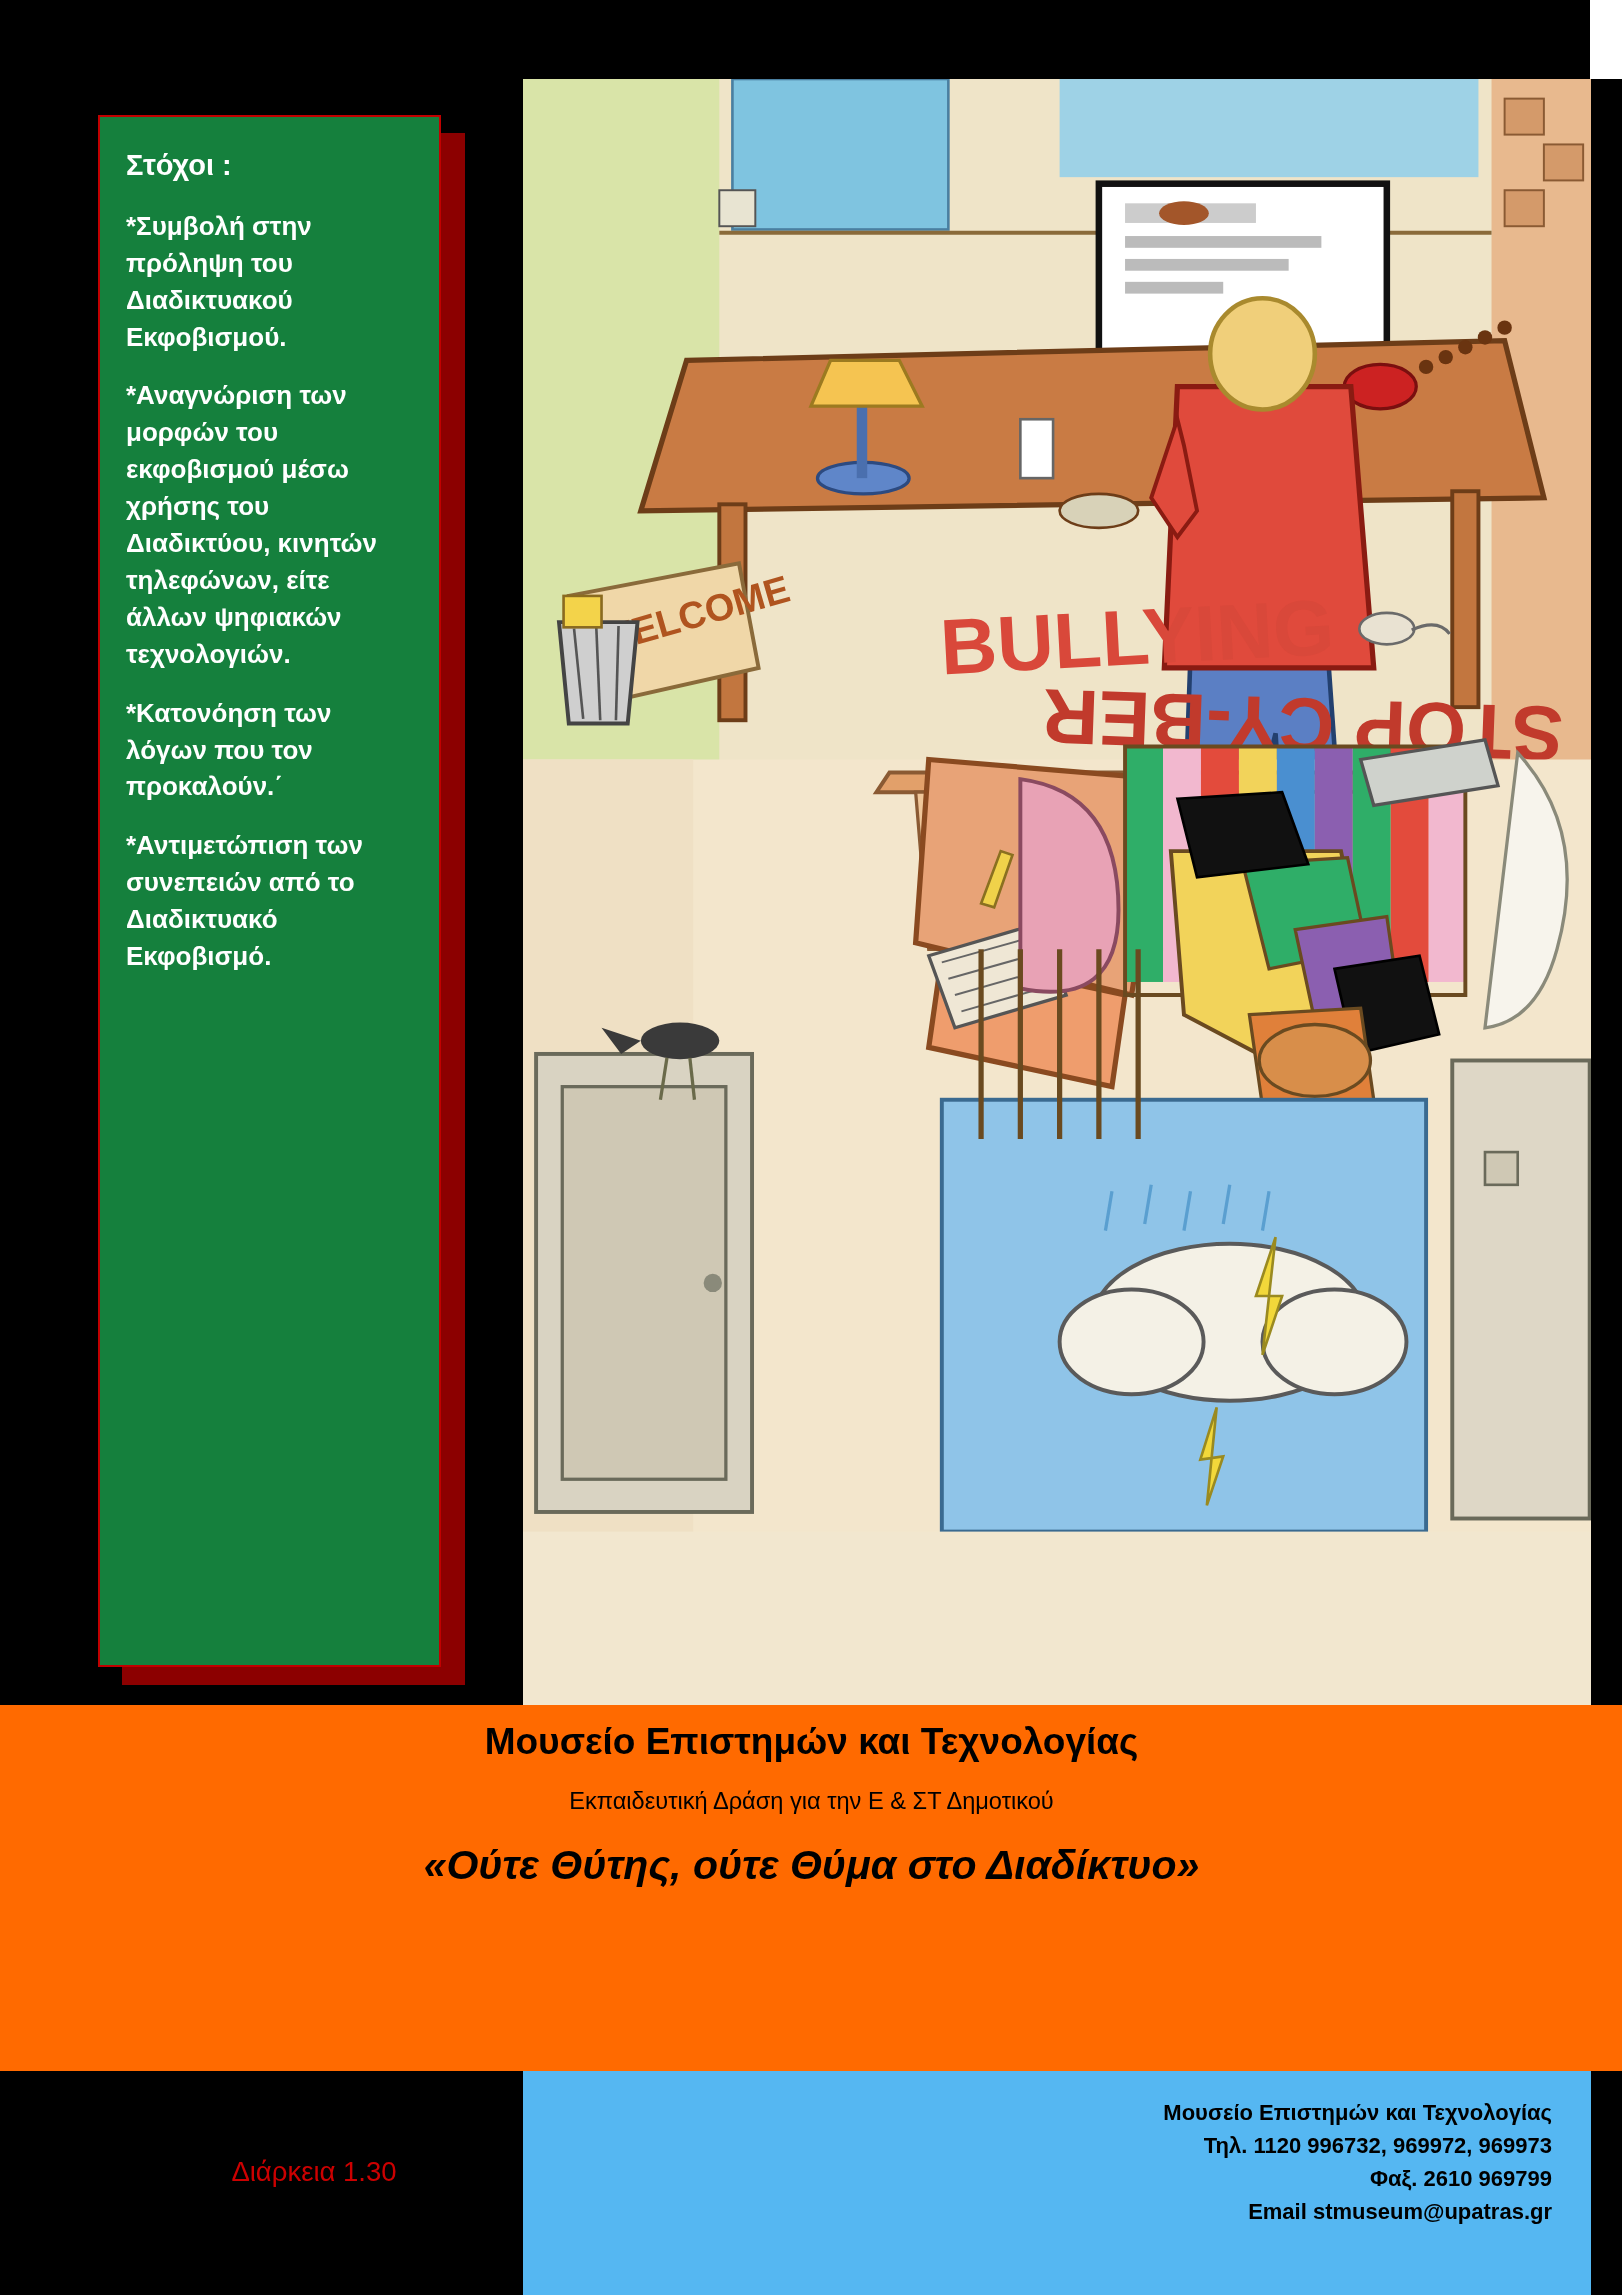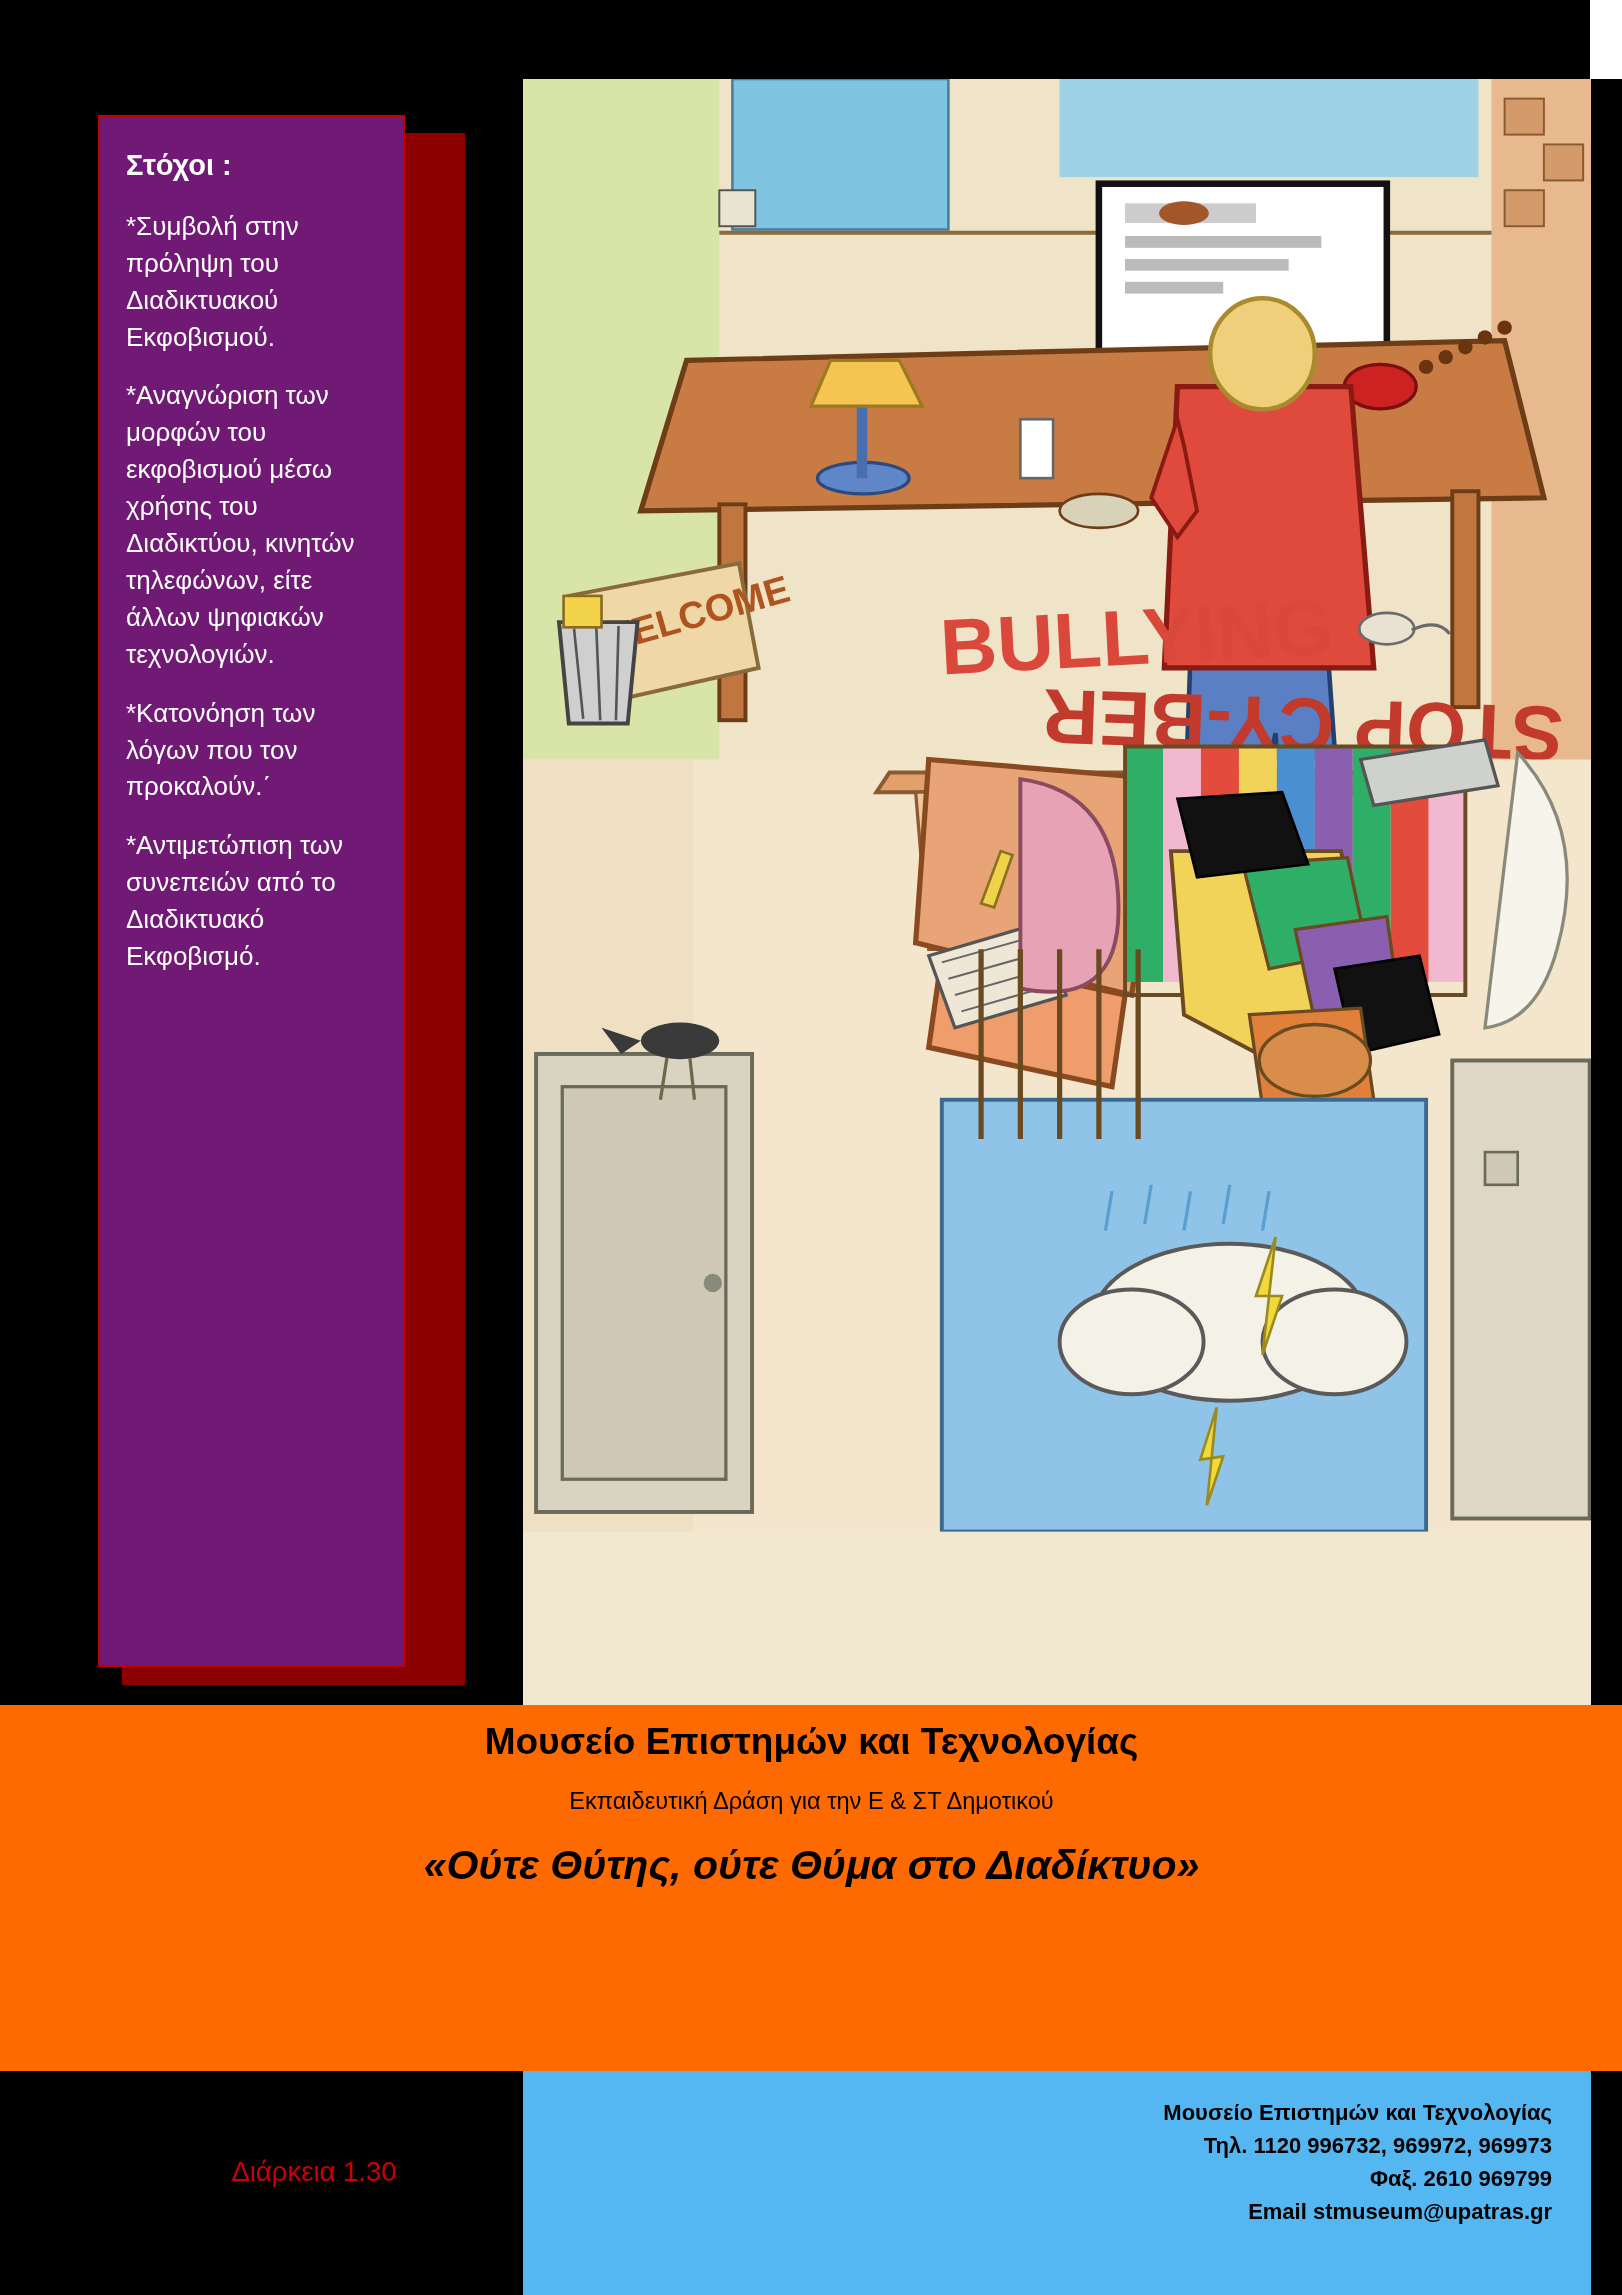--- a/index.html
+++ b/index.html
@@ -39,39 +39,40 @@
   }
   .goals-shadow {
     position: absolute;
     left: 23.6px; top: 18.3px;
     width: 343px; height: 1552px;
     background: #8c0000;
   }
   .goals-card {
     position: absolute;
     left: 0; top: 0;
-    width: 307px;
+    width: 343px;
     height: 1552px;
-    background: #701a75;
+    background: #15803d;
     border: 2px solid #c10000;
     box-sizing: border-box;
     padding: 31px 26px 13px 26px;
   }
   .goals-title {
     color: #ffffff;
     font-size: 29px;
     font-weight: bold;
     margin: 0 0 25px 0;
     line-height: 1.2;
   }
   .goals-item {
     color: #ffffff;
     font-size: 26px;
     line-height: 1.42;
     margin: 0 0 22px 0;
+    font-weight: bold;
   }
 
   
   .art-panel {
     position: absolute;
     left: 523px;
     top: 79px;
     width: 1068px;
     height: 1626px;
     background: #efe6cf;

